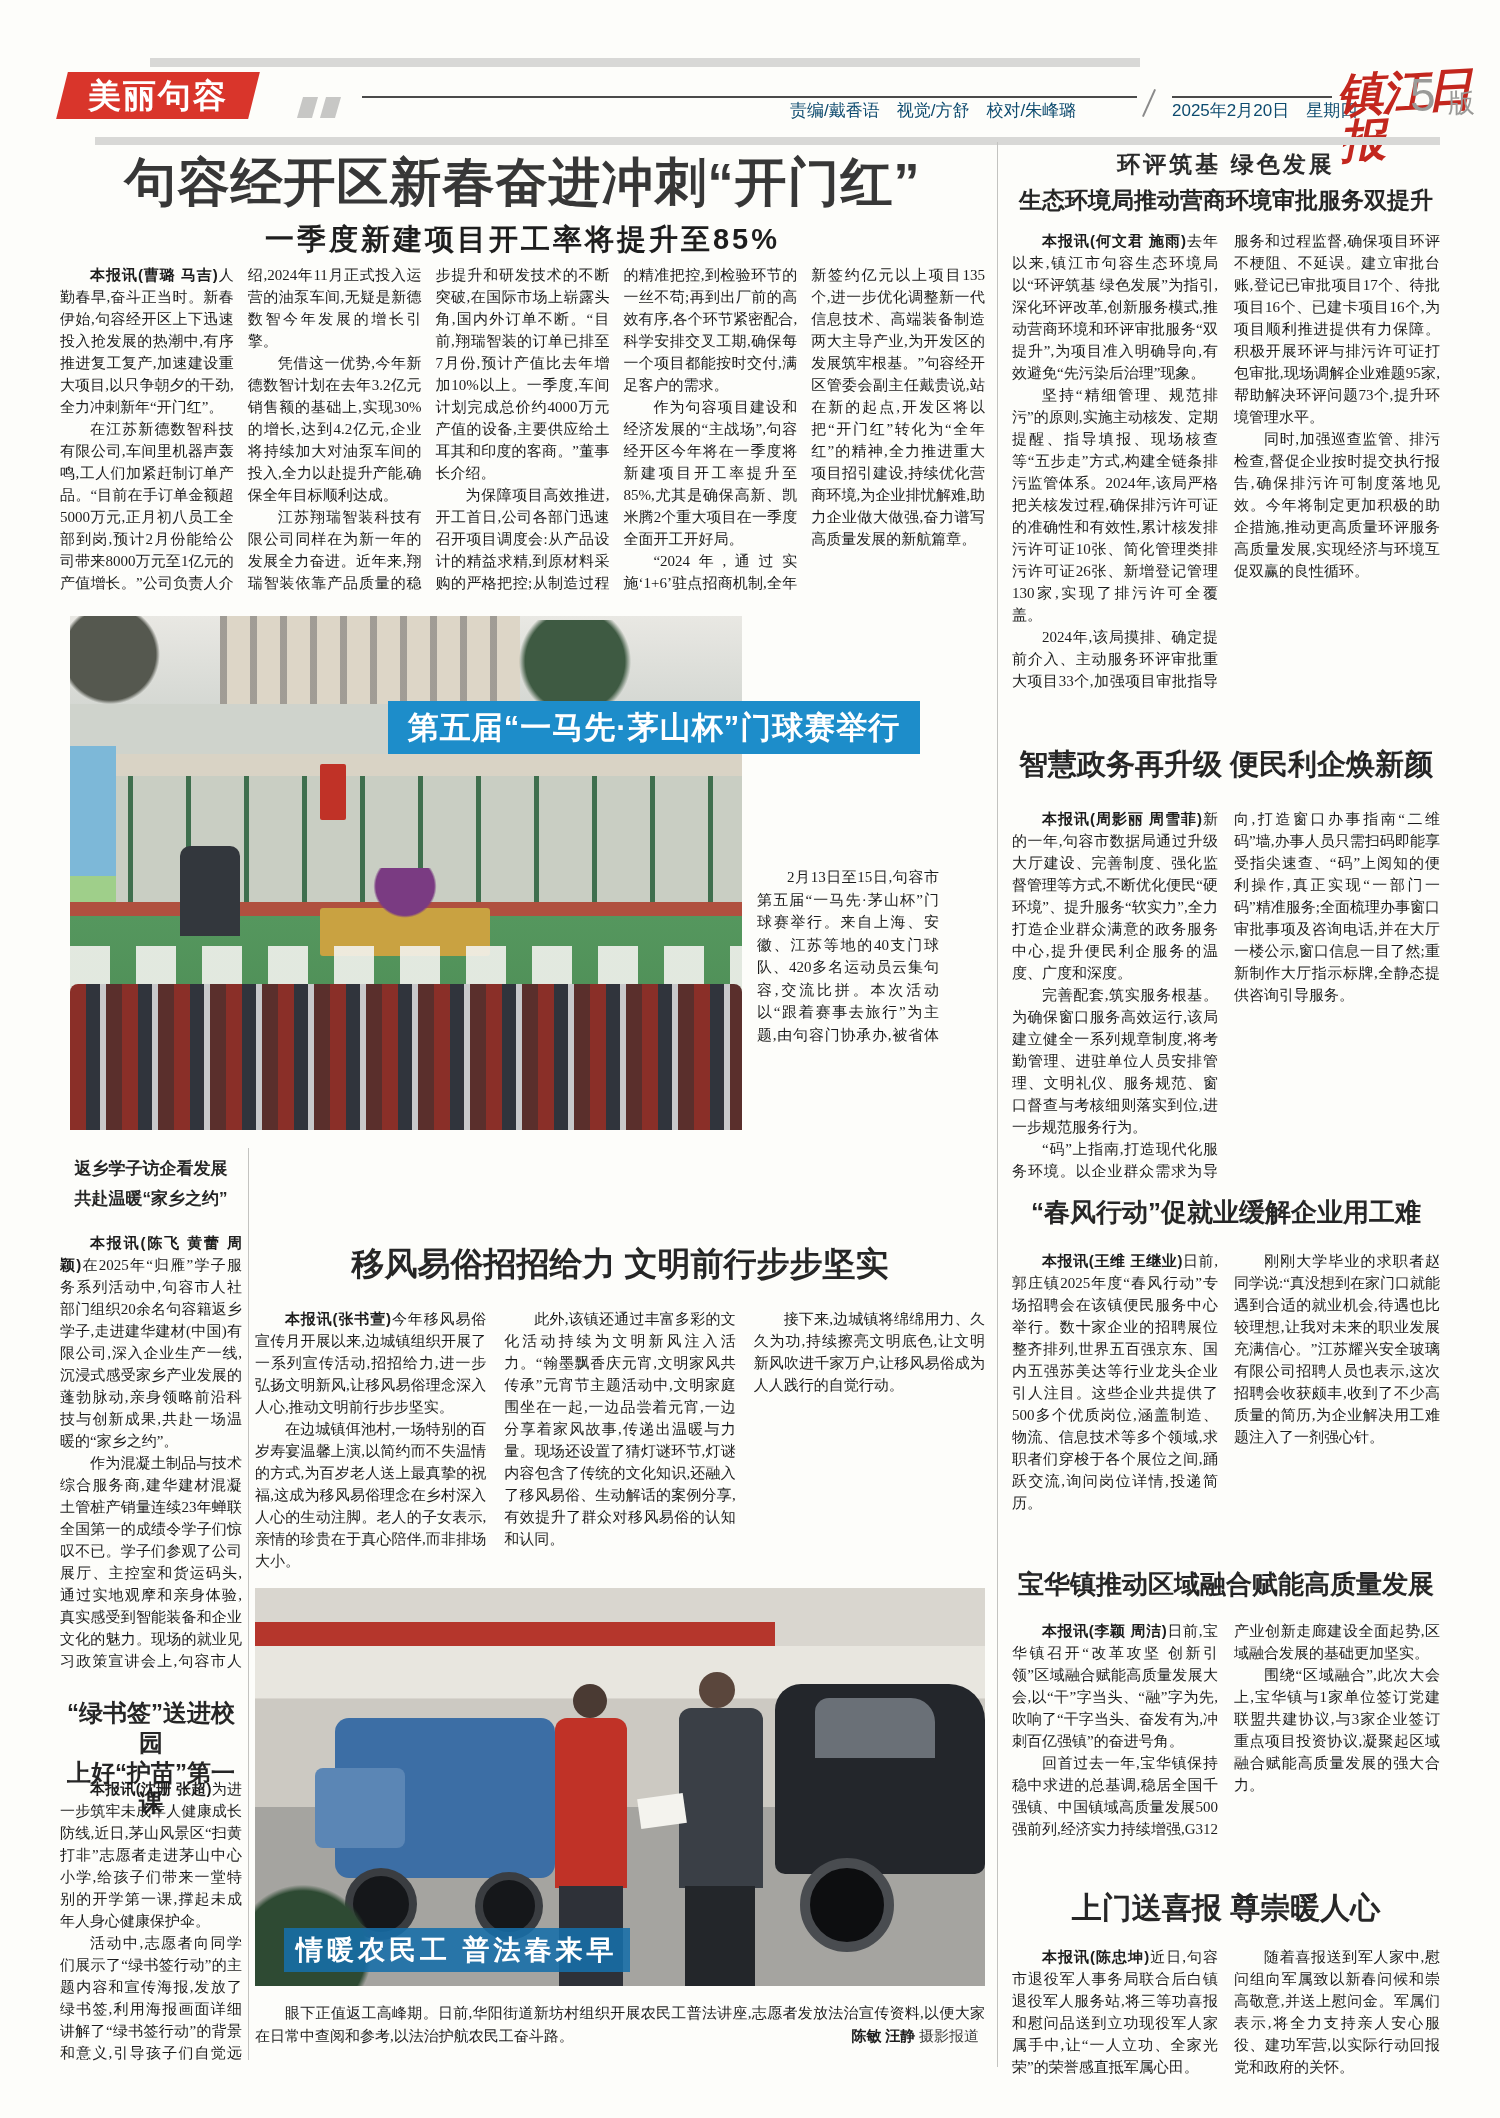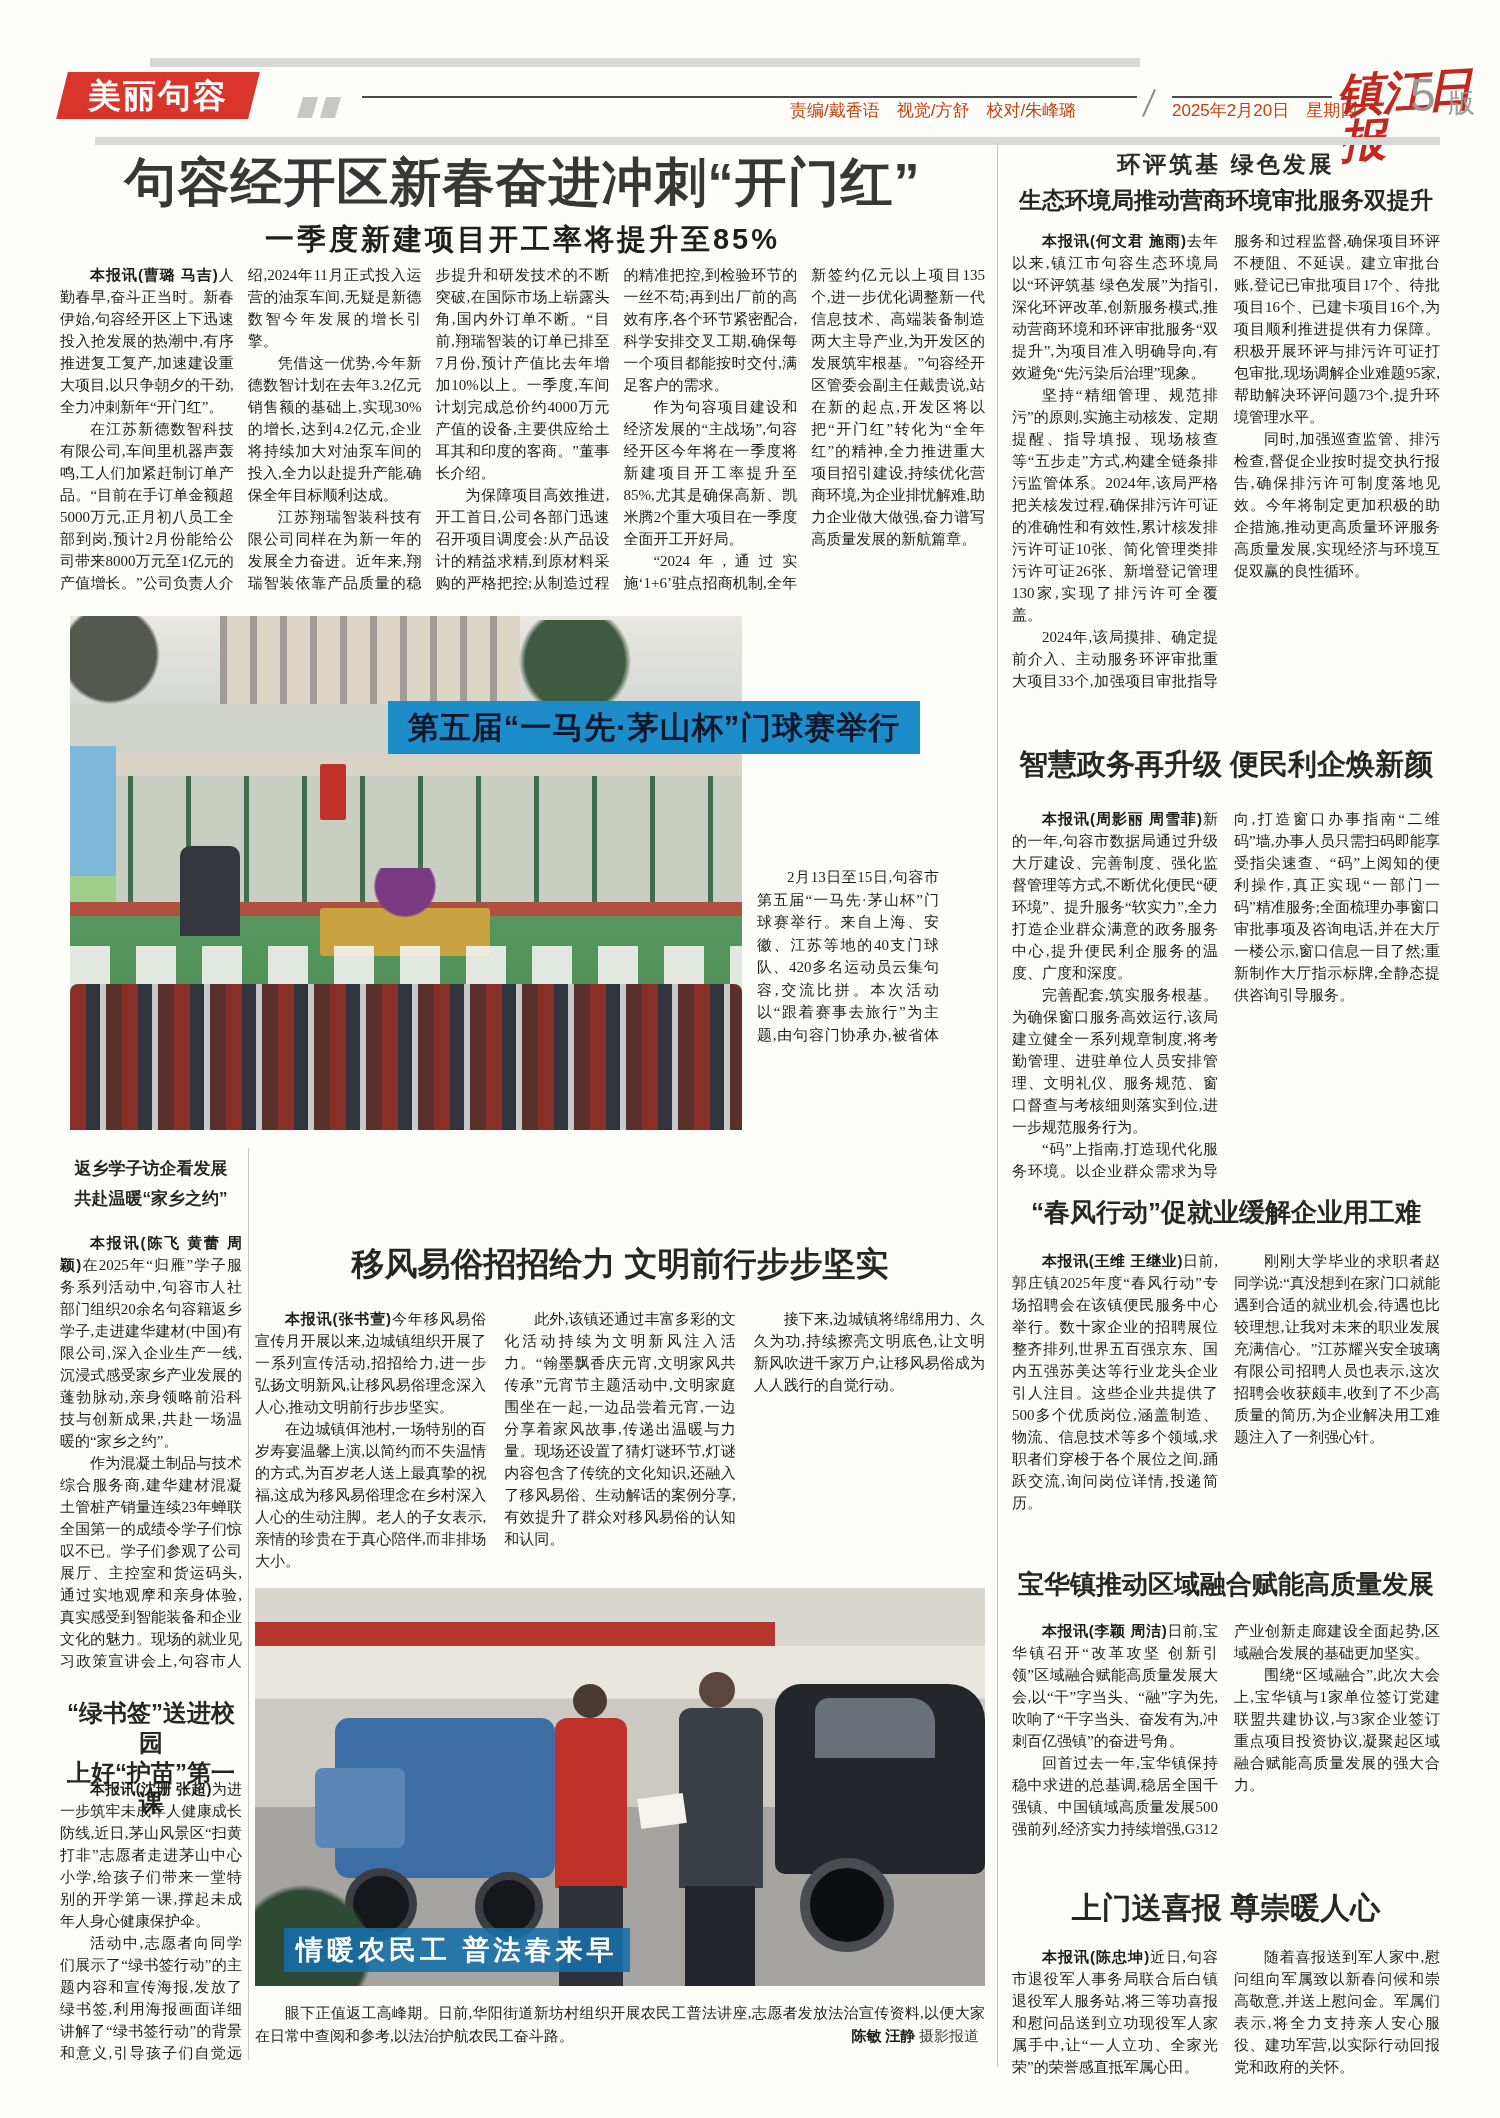--- a/index.html
+++ b/index.html
@@ -6,21 +6,21 @@
   .page{position:relative;width:1500px;height:2118px;margin:0 auto;background:#fdfdfa;overflow:hidden;
         font-family:"Liberation Serif",serif;color:#1c1c1c;}
   .abs{position:absolute;}
   
   .graybar{background:#d8d8d6;}
   .badge{left:62px;top:72px;width:192px;height:47px;background:#d9352b;transform:skewX(-14deg);}
   .badge-inner{display:block;transform:skewX(14deg);color:#fff;font:700 33px/47px "Liberation Sans",sans-serif;
         text-align:center;letter-spacing:2px;}
   .q{width:15px;height:21px;background:#c7c7c5;transform:skewX(-16deg);}
   .hline{height:2px;background:#4a4a4a;}
-  .hdr-txt{font:17px/22px "Liberation Sans",sans-serif;color:#c2410c;}
+  .hdr-txt{font:17px/22px "Liberation Sans",sans-serif;color:#0c4a6e;}
   .slash{width:2px;height:30px;background:#8a8a8a;transform:rotate(24deg);}
   .logo{font:italic 700 46px/46px "DejaVu Serif",serif;color:#c3271e;transform:rotate(-3deg);letter-spacing:-1px;}
   .pgnum{font:400 46px/46px "Liberation Sans",sans-serif;color:#9a9a98;}
   .pgword{font:400 27px/30px "Liberation Sans",sans-serif;color:#9a9a98;}
   
   .h-main{font:900 52px/60px "Liberation Sans",sans-serif;color:#373737;text-align:center;letter-spacing:1px;}
   .h-sub{font:700 29px/34px "Liberation Sans",sans-serif;color:#1e1e1e;text-align:center;letter-spacing:3px;}
   .h-r{font-family:"Liberation Sans",sans-serif;font-weight:800;color:#262626;text-align:center;}
   .kicker{font:700 23px/28px "Liberation Sans",sans-serif;color:#2b2b2b;text-align:center;letter-spacing:3px;}
   
@@ -33,21 +33,21 @@
   .vrule{width:1px;background:#c3c3c0;}
   
   .cap{font:15px/22.5px "Liberation Serif",serif;text-align:justify;}
   .cap p{margin:0;text-indent:2em;}
   .cap2{font:15px/23px "Liberation Serif",serif;text-align:justify;position:absolute;}
   .cap2 p{margin:0;text-indent:2em;}
   .cap2 .credit{position:absolute;right:6px;top:23px;font-family:Liberation Serif, serif;padding-left:16px;}
   .cap2 .credit .sfx{color:#444;}
   
   .photo{overflow:hidden;background:#cfd3cc;}
-  .banner{background:#1d8dca;color:#0f172a;font:700 31px/53px "Liberation Sans",sans-serif;
+  .banner{background:#1d8dca;color:#ffffff;font:700 31px/53px "Liberation Sans",sans-serif;
           text-align:center;letter-spacing:1px;z-index:5;}
   .overlay2{background:rgba(23,110,168,0.88);color:#fff;font:700 27px/44px "Liberation Sans",sans-serif;
           letter-spacing:4px;padding:0 12px;z-index:5;margin-left:16px;}
 </style>
 </head>
 <body>
 
 <div class="page">
 
   <div class="abs graybar" style="left:150px;top:58px;width:990px;height:9px;"></div>

